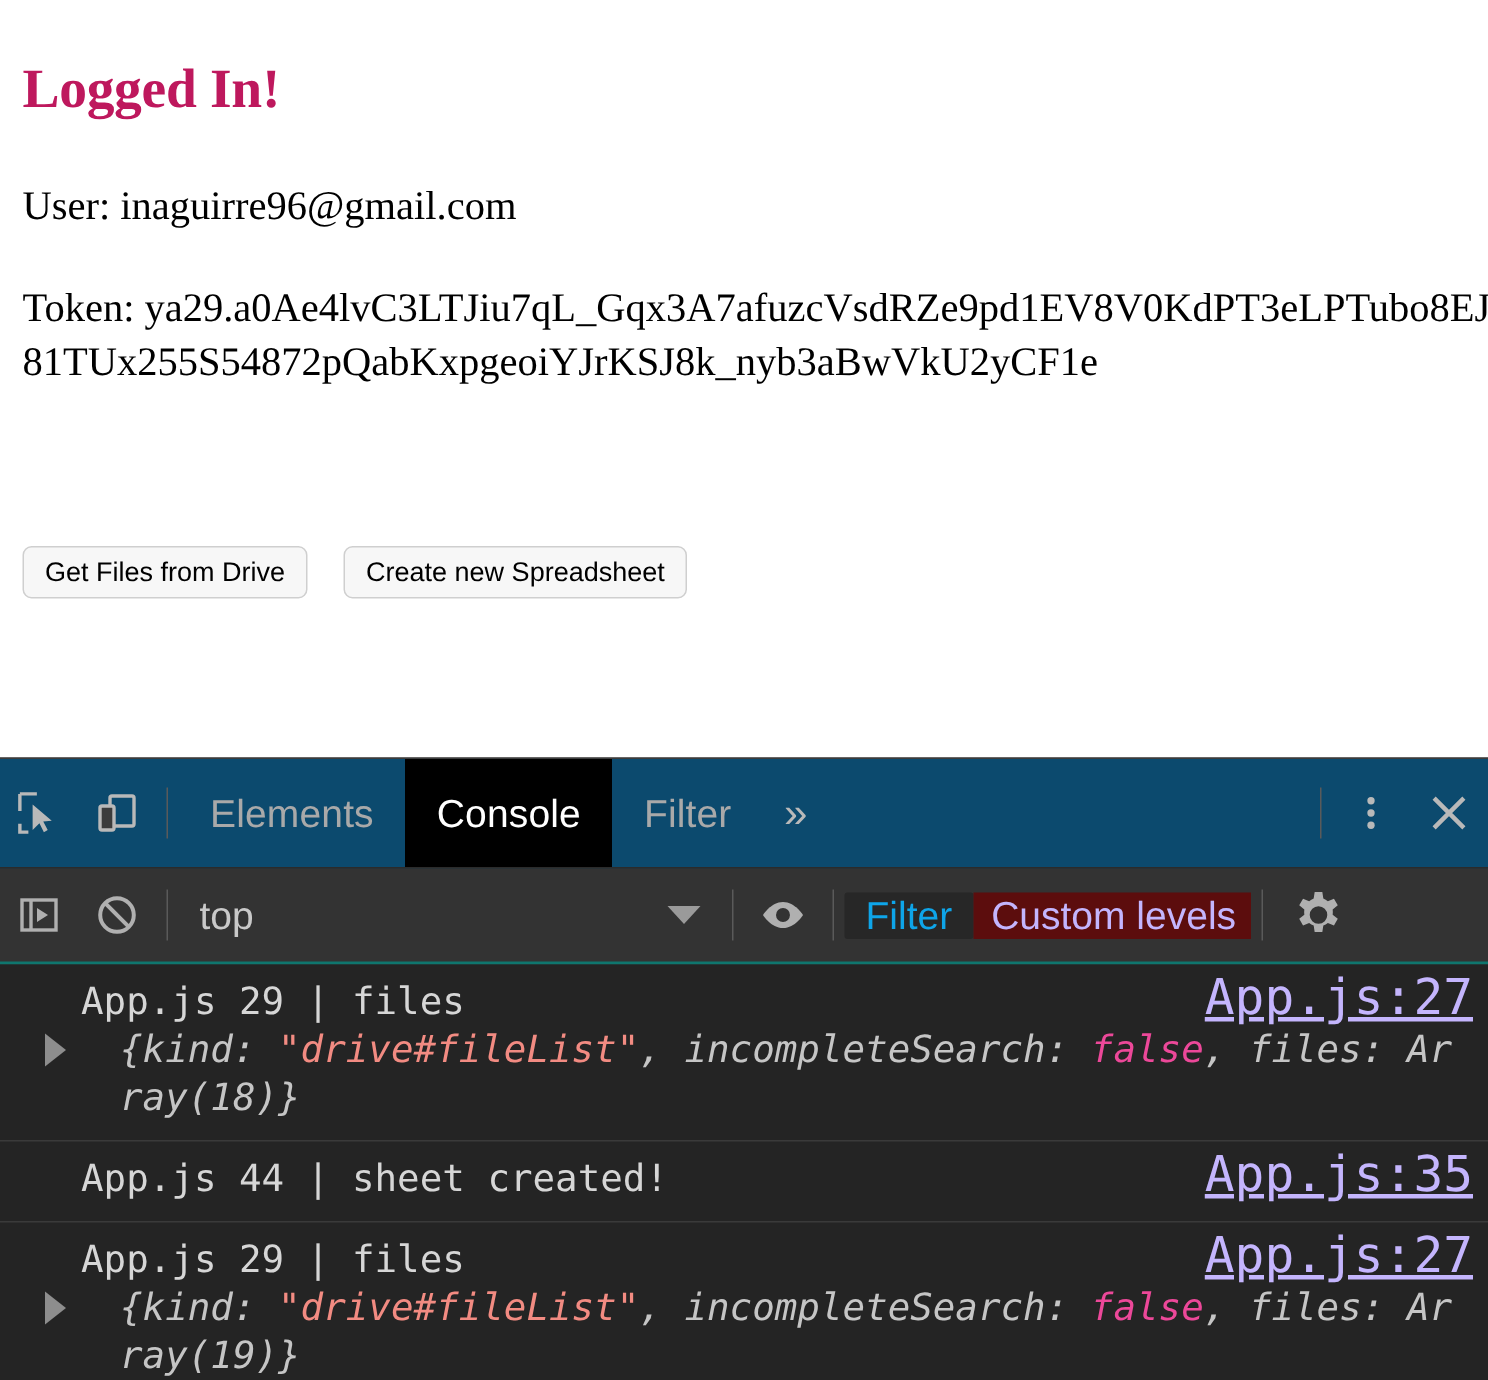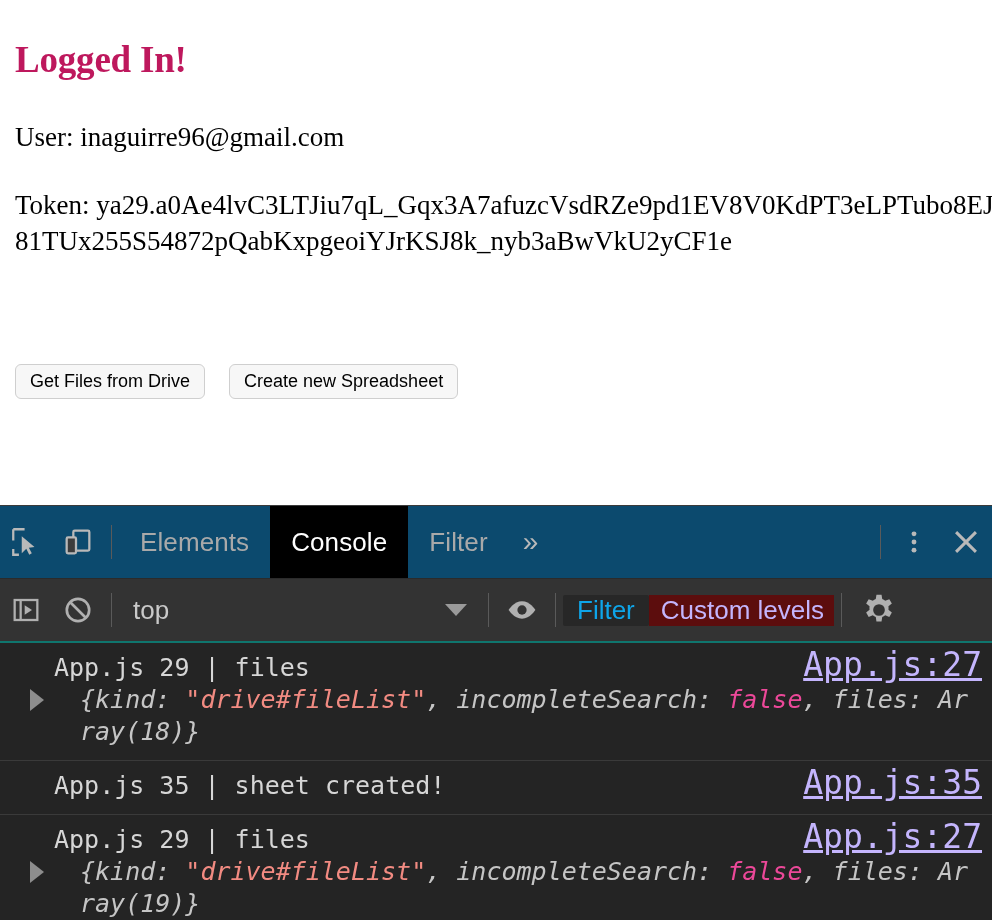--- a/index.html
+++ b/index.html
@@ -391,21 +391,21 @@
       <span class="disclosure"></span>
       <div class="log-head">
         <span class="log-msg">App.js 29 | files</span>
         <span class="log-src">App.js:27</span>
       </div>
       <div class="log-obj"><span>{kind: </span><span class="str">"drive#fileList"</span><span>, incompleteSearch: </span><span class="bool">false</span><span>, files: Array(18)}</span></div>
     </div>
 
     <div class="log-row">
       <div class="log-head">
-        <span class="log-msg">App.js 35 | sheet created!</span>
+        <span class="log-msg">App.js 44 | sheet created!</span>
         <span class="log-src">App.js:35</span>
       </div>
     </div>
 
     <div class="log-row">
       <span class="disclosure"></span>
       <div class="log-head">
         <span class="log-msg">App.js 29 | files</span>
         <span class="log-src">App.js:27</span>
       </div>

